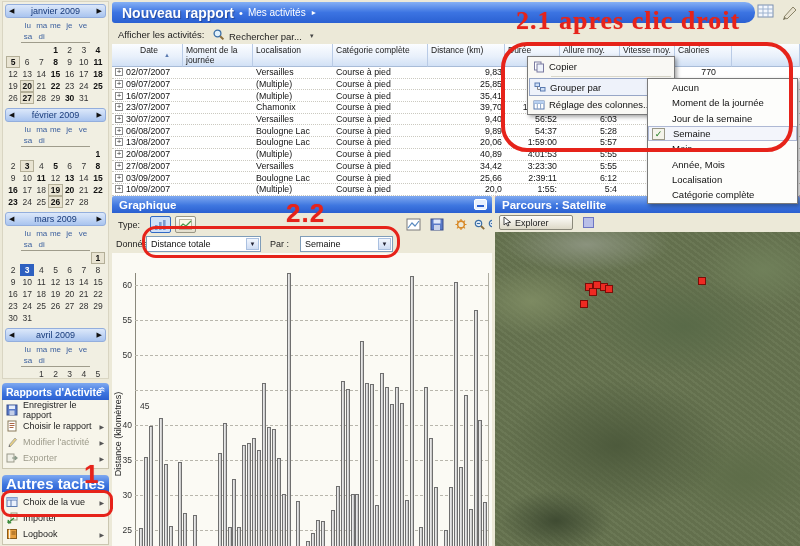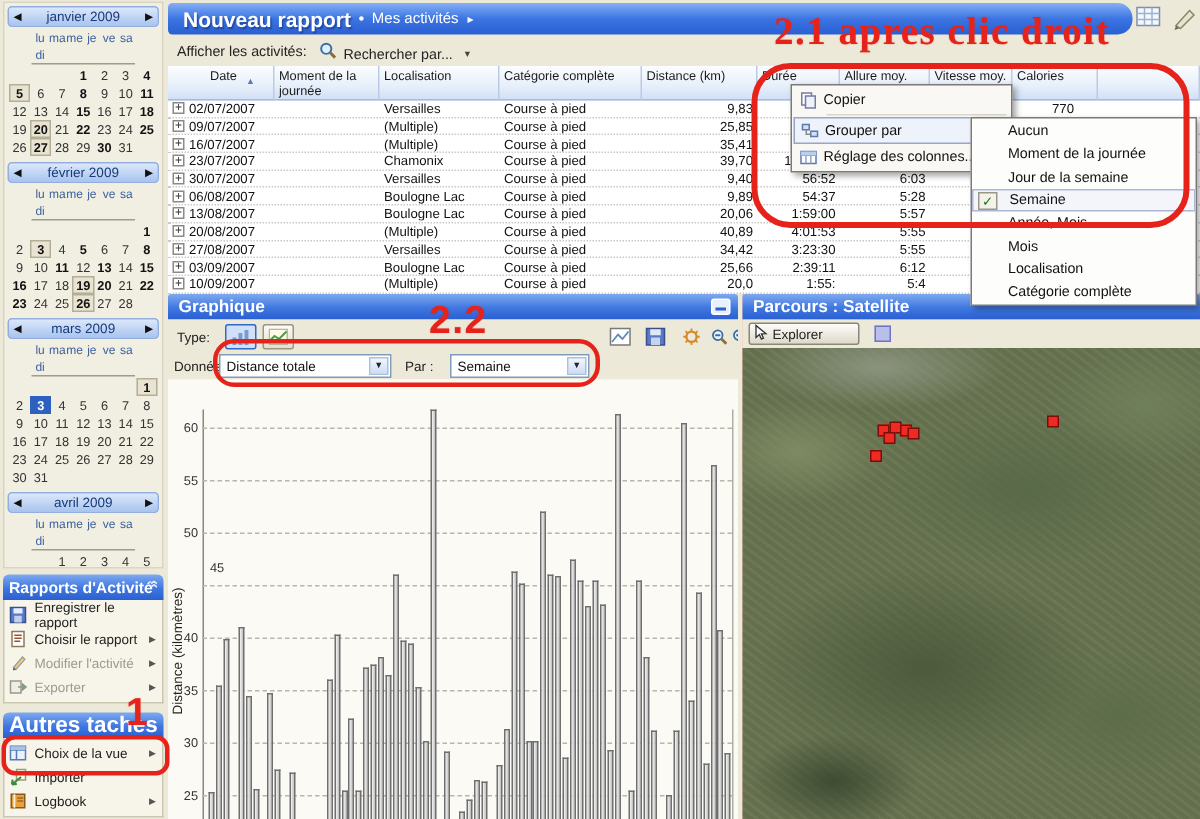--- a/index.html
+++ b/index.html
@@ -5,21 +5,21 @@
   *{margin:0;padding:0;box-sizing:border-box}
   html,body{width:800px;height:546px;overflow:hidden}
   body{font-family:"Liberation Sans",sans-serif;background:#ece9d8;position:relative}
   #root{position:absolute;inset:0;width:800px;height:546px}
 
   
   #calendars{position:absolute;left:2px;top:1px;width:107px;height:378px;background:#f1efe2;border:1px solid #d9d5c2;padding:1px;overflow:hidden}
   .cal{margin-bottom:4px}
   .cal-head{height:14px;margin:1px 1px 2px 1px;background:linear-gradient(180deg,#dce8fa,#a9c4ef);border:1px solid #93aedd;border-radius:3px;display:flex;align-items:center;justify-content:space-between;color:#173a7a;font-size:9px;padding:0 3px}
   .cal-head .nav{font-size:7px;color:#111;cursor:pointer}
-  .cal-days{display:grid;grid-template-columns:repeat(6,1fr);border-bottom:1px solid #9f9c8c;margin:0 17px}
+  .cal-days{display:grid;grid-template-columns:repeat(5,1fr);border-bottom:1px solid #9f9c8c;margin:0 17px}
   .cal-days span{font-size:8px;color:#3b5f9e;text-align:center;line-height:11px}
   .cal-grid{display:grid;grid-template-columns:repeat(7,1fr);margin:1px 2px 0 2px}
   .cal-grid span{font-size:8.5px;color:#333;text-align:center;line-height:12px;height:12px}
   .cal-grid span.b{font-weight:bold;color:#111}
   .cal-grid span.bx{background:#e9e4d2;border:1px solid #b3ae97;line-height:10px}
   .cal-grid span.sel{background:#2e60c0;color:#fff;font-weight:bold}
 
   .side-panel{position:absolute;left:2px;width:107px}
   .side-head{height:17px;background:linear-gradient(180deg,#7fa9f0 0%,#3f77e0 55%,#2a5fd0 100%);border-radius:4px 4px 0 0;color:#fff;font-weight:bold;font-size:10.5px;display:flex;align-items:center;padding:0 4px;position:relative;white-space:nowrap;overflow:hidden}
   .side-head .chev{position:absolute;right:3px;top:1px;font-size:10px;transform:rotate(90deg);color:#eaf1ff}
@@ -704,21 +704,21 @@
       <div id="plot-right"></div>
     <div class="gridline" style="top: 277px;"></div>
         <div class="ytick" style="top: 272px; left: 0px;">25</div>
         <div class="gridline" style="top: 242px;"></div>
         <div class="ytick" style="top: 237px; left: 0px;">30</div>
         <div class="gridline" style="top: 207px;"></div>
         <div class="ytick" style="top: 202px; left: 0px;">35</div>
         <div class="gridline" style="top: 172px;"></div>
         <div class="ytick" style="top: 167px; left: 0px;">40</div>
         <div class="gridline" style="top: 137px;"></div>
-        <div class="ytick" style="top: 120px; left: 0px; padding-left: 28px;">45</div>
+        <div class="ytick" style="top: 148px; left: 0px; padding-left: 28px;">45</div>
         <div class="gridline" style="top: 102px;"></div>
         <div class="ytick" style="top: 97px; left: 0px;">50</div>
         <div class="gridline" style="top: 67px;"></div>
         <div class="ytick" style="top: 62px; left: 0px;">55</div>
         <div class="gridline" style="top: 32px;"></div>
         <div class="ytick" style="top: 27px; left: 0px;">60</div>
         <div class="bar" title="25.3" style="left: 27px; top: 274.9px; height: 18.1px;"></div>
         <div class="bar" title="35.5" style="left: 31.92px; top: 203.5px; height: 89.5px;"></div>
         <div class="bar" title="39.8" style="left: 36.84px; top: 173.4px; height: 119.6px;"></div>
         <div class="bar" title="41" style="left: 46.68px; top: 165px; height: 128px;"></div>
@@ -847,24 +847,24 @@
         <span>Moment de la journée</span>
       </div>
       <div class="sm-item">
         <span>Jour de la semaine</span>
       </div>
       <div class="sm-item checked">
         <span class="chk">✓</span>
         <span>Semaine</span>
       </div>
       <div class="sm-item">
+        <span>Mois</span>
+      </div>
+      <div class="sm-item">
         <span>Année, Mois</span>
-      </div>
-      <div class="sm-item">
-        <span>Mois</span>
       </div>
       <div class="sm-item">
         <span>Localisation</span>
       </div>
       <div class="sm-item">
         <span>Catégorie complète</span>
       </div>
     </div>
 
   <div class="anno anno-text" style="left: 516px; top: 6px; color: rgb(230, 35, 26); border-color: rgb(230, 35, 26); font-family: Liberation Serif, serif;">2.1 apres clic droit</div>

